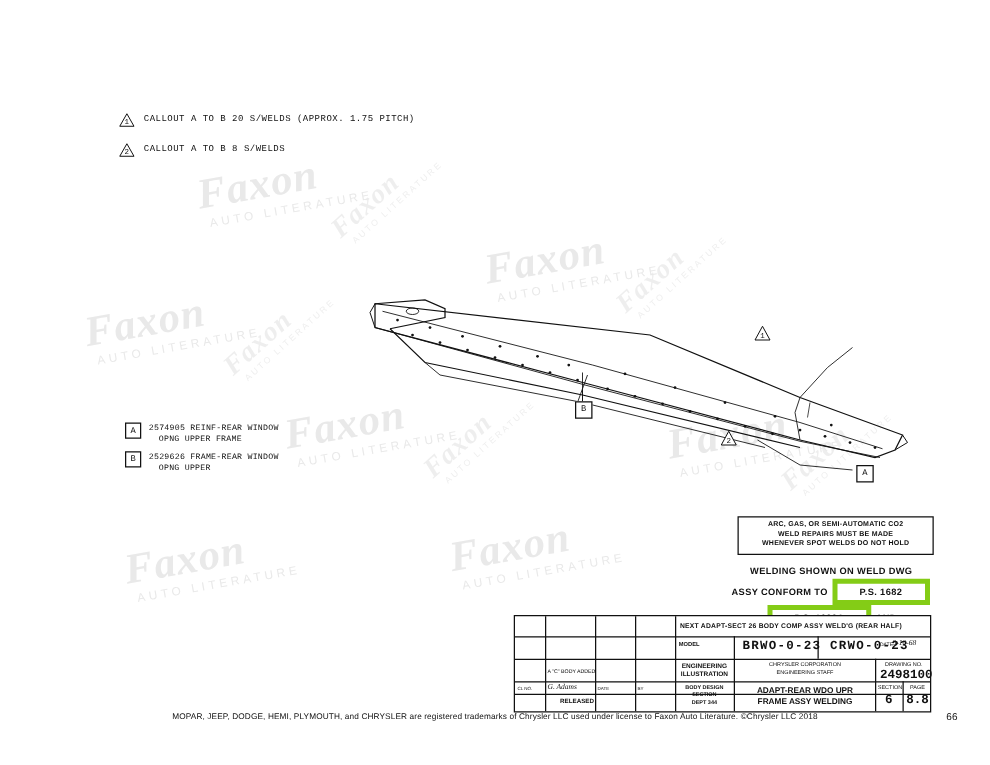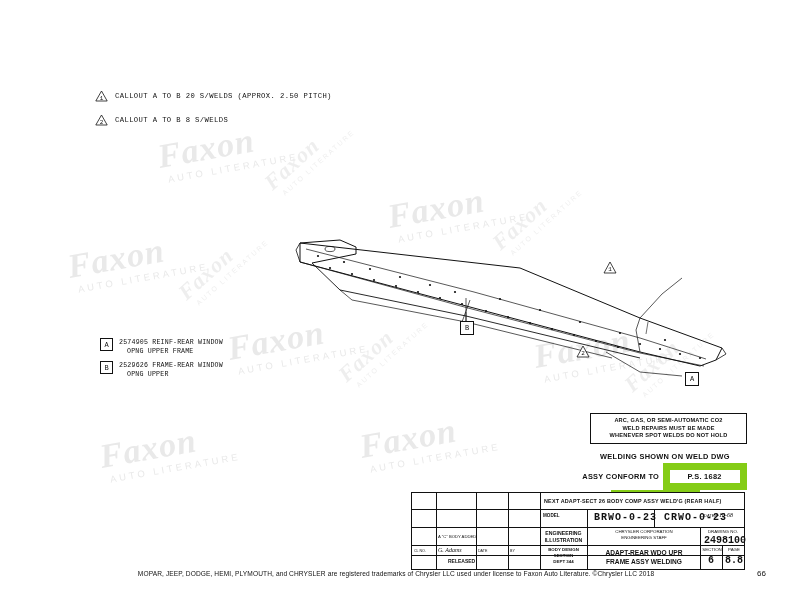--- a/index.html
+++ b/index.html
@@ -74,21 +74,21 @@
     text-align:center;line-height:7.5px;
     padding:3px 5px;
   }
   .weld-conform{
     position:absolute;
     font-family:"Liberation Sans", sans-serif;
     font-size:7.4px;font-weight:bold;letter-spacing:.3px;
     text-align:center;line-height:13px;
   }
   .ps-box{
-    display:inline-block;border:7px solid #84cc16;padding:0 18px;margin:0 1px;
+    display:inline-block;border:4px solid #84cc16;padding:0 18px;margin:0 1px;
   }
 
   
   .title-block{
     position:absolute;left:411px;top:492px;width:332px;height:76px;
     border:1px solid #111;background:#fff;
   }
   .tb-line{position:absolute;background:#111;}
   .tb-txt{position:absolute;font-family:"Liberation Sans", sans-serif;}
 
@@ -167,21 +167,21 @@
     <span class="wm-sub">AUTO LITERATURE</span>
   </div>
 
   <div class="note-row" style="left:95px;top:90px;">
     <span class="tri">
       <svg width="13" height="12" viewBox="0 0 13 12">
         <polygon points="6.5,1 12.2,11 0.8,11" fill="none" stroke="#111" stroke-width="0.8"></polygon>
         <text x="6.5" y="9.6" font-size="6" text-anchor="middle" font-family="Liberation Mono, monospace" fill="#111">1</text>
       </svg>
     </span>
-    <span class="note-text">CALLOUT A TO B 20 S/WELDS (APPROX. 2.50 PITCH)</span>
+    <span class="note-text">CALLOUT A TO B 20 S/WELDS (APPROX. 1.75 PITCH)</span>
   </div>
 
   <div class="note-row" style="left:95px;top:114px;">
     <span class="tri">
       <svg width="13" height="12" viewBox="0 0 13 12">
         <polygon points="6.5,1 12.2,11 0.8,11" fill="none" stroke="#111" stroke-width="0.8"></polygon>
         <text x="6.5" y="9.6" font-size="6" text-anchor="middle" font-family="Liberation Mono, monospace" fill="#111">2</text>
       </svg>
     </span>
     <span class="note-text">CALLOUT A TO B 8 S/WELDS</span>

